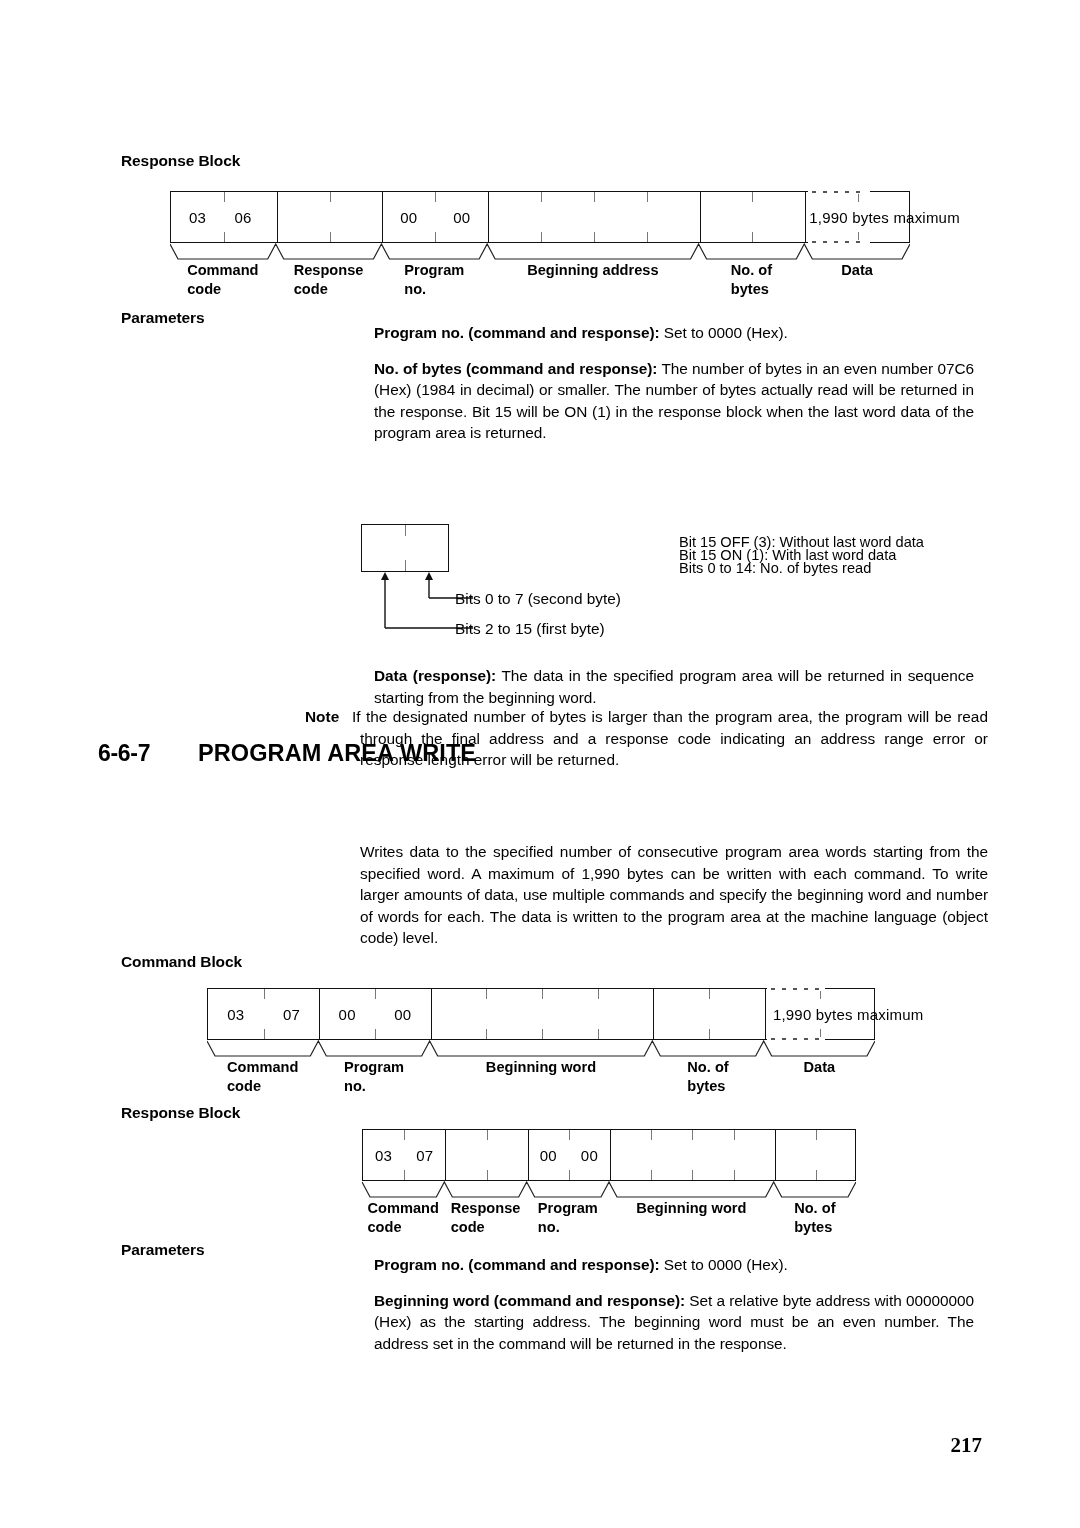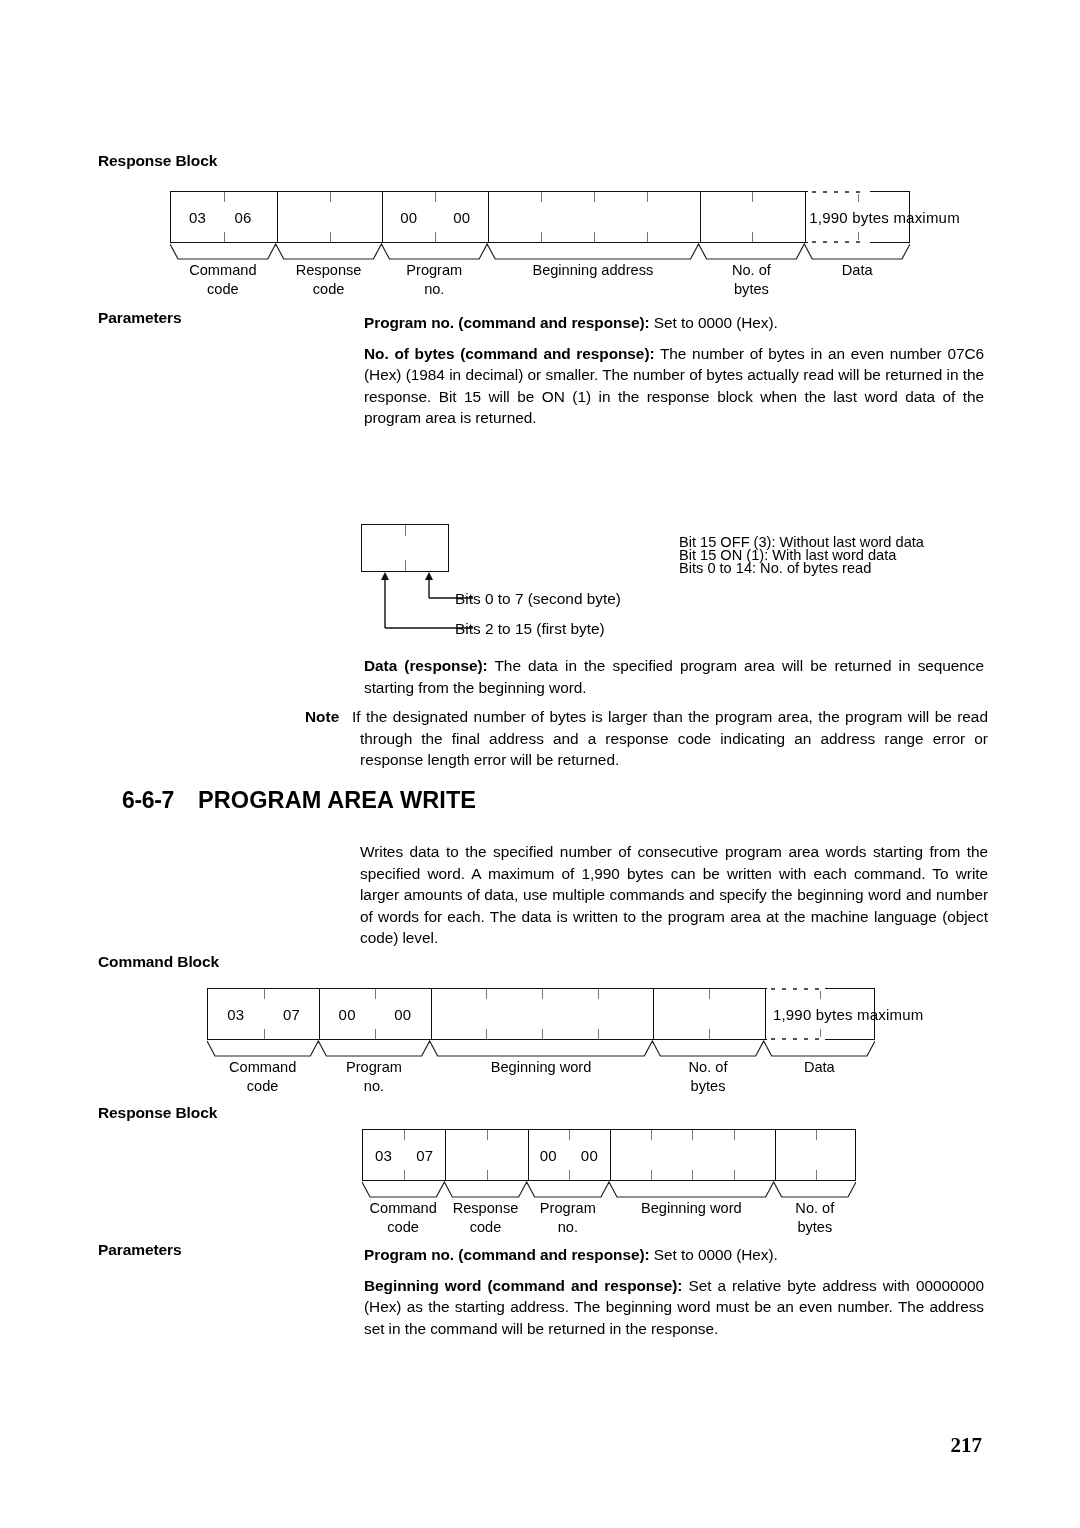--- a/index.html
+++ b/index.html
@@ -57,31 +57,32 @@
     background: #000;
     width: 100%;
   }
 
   
   .label-left {
     position: absolute;
     font-weight: bold;
     font-size: 15.5px;
     letter-spacing: -0.1px;
+    margin-left: 23px;
   }
   .body-col {
     position: absolute;
     left: 360px;
     width: 628px;
     font-size: 15.4px;
     line-height: 21.6px;
     text-align: justify;
     letter-spacing: -0.05px;
   }
-  .body-col p { margin: 4px; }
+  .body-col p { margin: 14px; }
   .body-col p + p { margin-top: 9px; }
   .body-col b { font-weight: bold; }
 
   .note-block {
     position: absolute;
     left: 305px;
     width: 683px;
     font-size: 15.4px;
     line-height: 21.6px;
   }
@@ -170,24 +171,24 @@
   .braces svg { display: block; }
 
   .frame-labels {
     position: relative;
     height: 44px;
   }
   .frame-label {
     position: absolute;
     top: 0;
     transform: translateX(-50%);
-    text-align: center;
     font-size: 14.6px;
     line-height: 18.5px;
     white-space: nowrap;
+    font-weight: bold;
   }
 
   
   .bitdiag { position: absolute; }
   .bitbox {
     position: absolute;
     border: 1.4px solid #111;
     box-sizing: border-box;
     width: 88px;
     height: 48px;
@@ -330,21 +331,21 @@
   <div class="body-col" id="params1b-body" style="top:651px;">
       <p><b>Data (response):</b><span> The data in the specified program area will be returned in sequence starting from the beginning word.</span></p>
     </div>
 
   <div class="note-block" style="top:706px;">
     <div class="note-inner">
       <span class="note-word">Note</span><span>If the designated number of bytes is larger than the program area, the program will be read through the final address and a response code indicating an address range error or response length error will be returned.</span>
     </div>
   </div>
 
-  <div class="sec-head" style="top:787px;text-align:center;">
+  <div class="sec-head" style="top:740px;">
     <div class="sec-num">6-6-7</div>
     <div class="sec-title">PROGRAM AREA WRITE</div>
   </div>
 
   <div class="body-col" style="top:841px;">Writes data to the specified number of consecutive program area words starting from the specified word. A maximum of 1,990 bytes can be written with each command. To write larger amounts of data, use multiple commands and specify the beginning word and number of words for each. The data is written to the program area at the machine language (object code) level.</div>
 
   <div class="label-left" style="left:98px; top:953px;">Command Block</div>
 
   <div class="frame" id="frame2" style="left:207px; top:988px; width:668px;">
       <div class="frame-cells">

